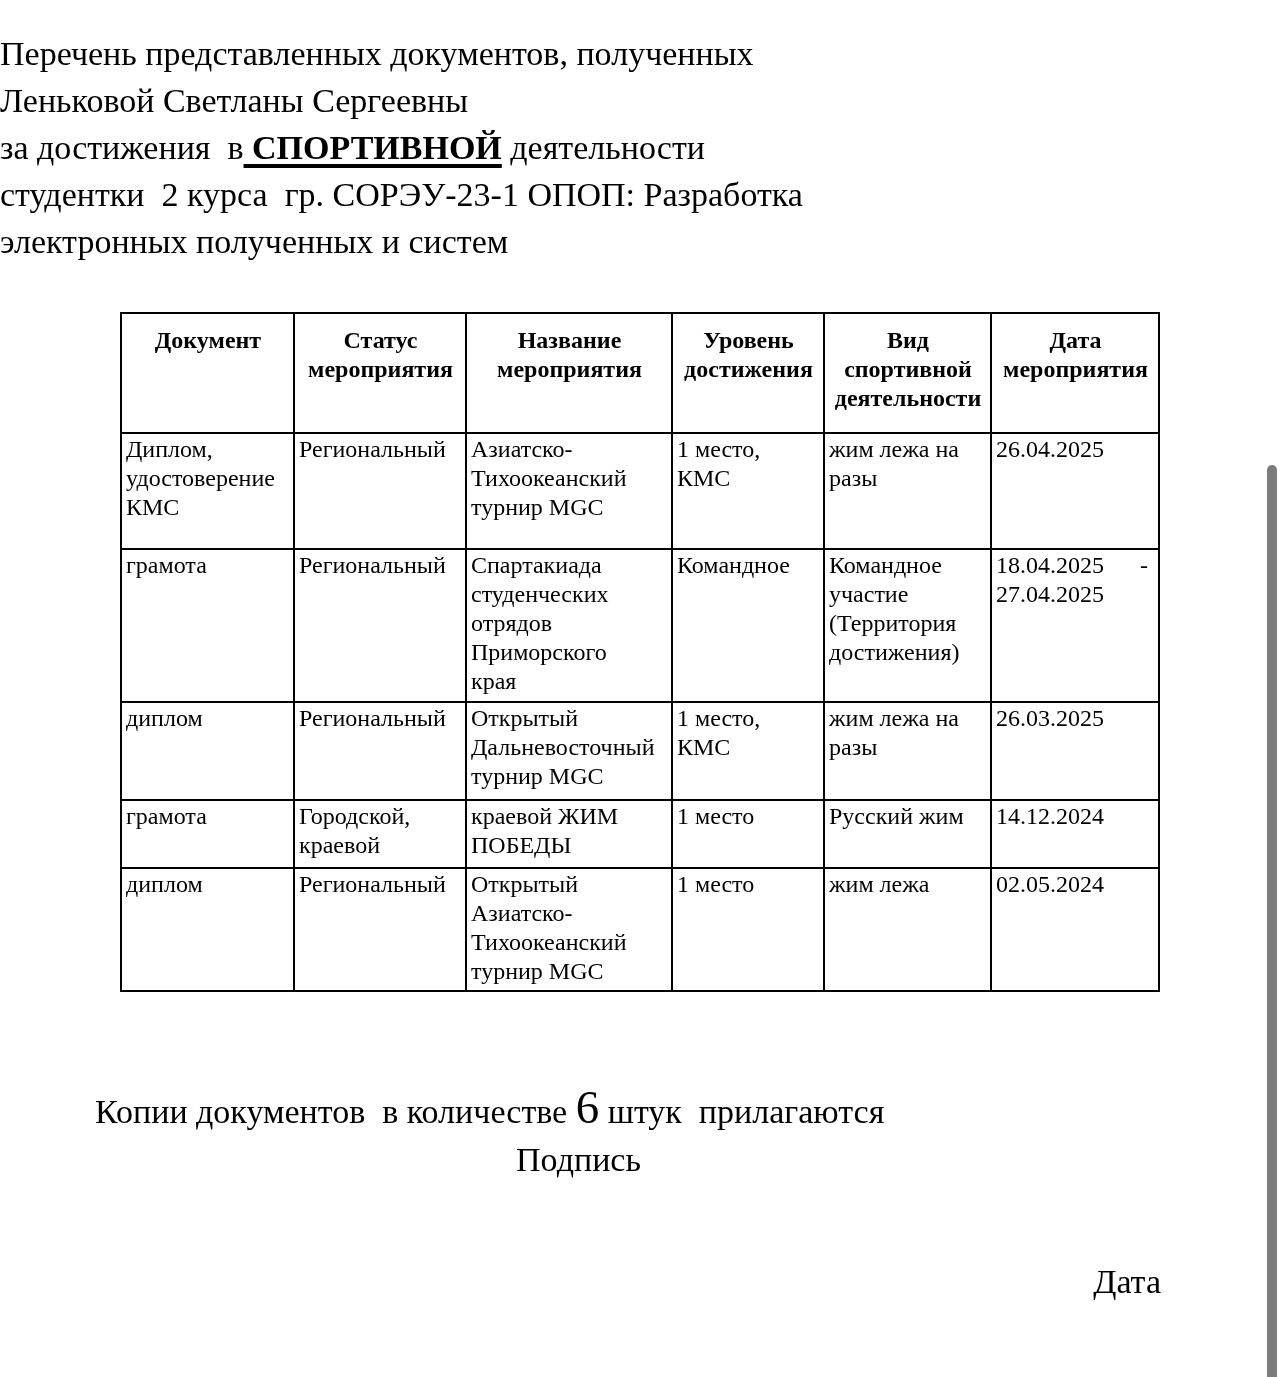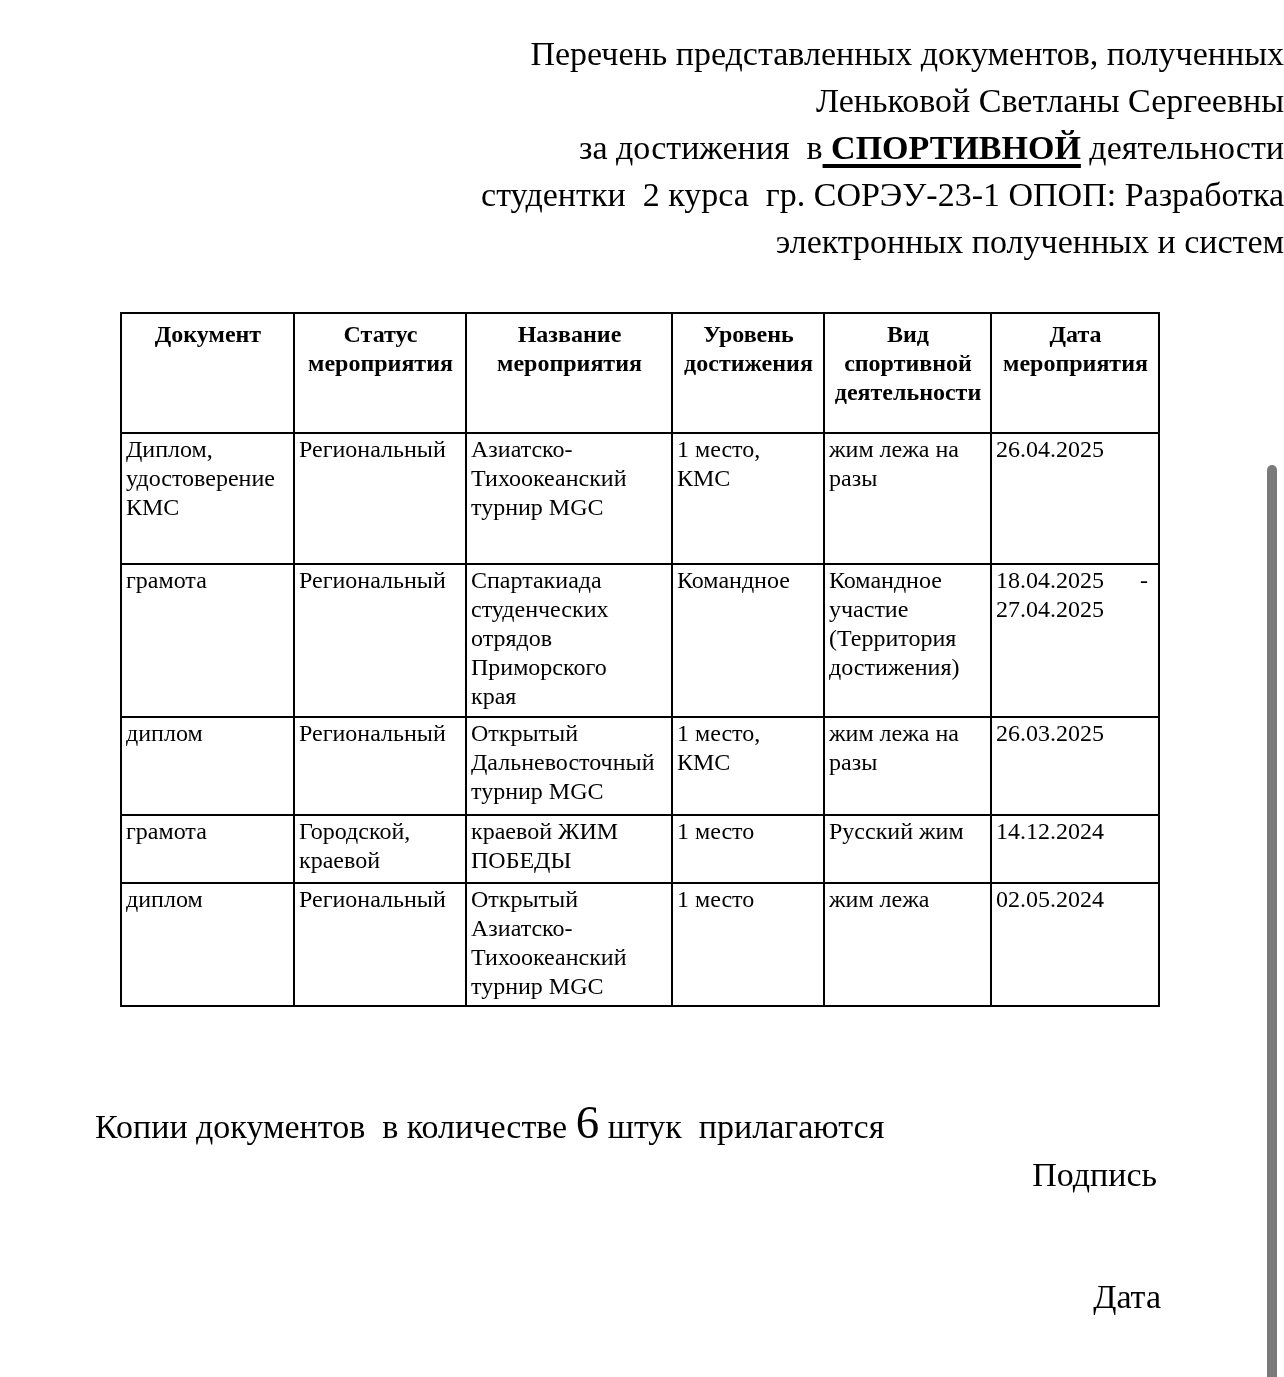--- a/index.html
+++ b/index.html
@@ -11,21 +11,21 @@
     height: 1377px;
     background: #ffffff;
     color: #000000;
     font-family: "Liberation Serif", "DejaVu Serif", serif;
     overflow: hidden;
     position: relative;
   }
   
   .doc-title {
     margin-top: 30px;
-    text-align: right;
+    text-align: left;
     font-size: 34px;
     line-height: 47px;
     font-weight: normal;
   }
   .title-line { white-space: pre-wrap; }
   .title-emph {
     font-weight: bold;
     text-decoration: underline;
     text-decoration-thickness: 3.5px;
     text-underline-offset: 5px;
@@ -45,48 +45,48 @@
     border: 2px solid #000000;
     vertical-align: top;
     padding: 1px 3px 4px 4px;
     white-space: pre-wrap;
     overflow: hidden;
     font-weight: normal;
   }
   table.doc-table th {
     font-weight: bold;
     text-align: center;
-    padding-top: 6px;
+    padding-top: 12px;
   }
   col.c1 { width: 173px; }
   col.c2 { width: 172px; }
   col.c3 { width: 206px; }
   col.c4 { width: 152px; }
   col.c5 { width: 167px; }
   col.c6 { width: 168px; }
   tr.hdr   { height: 120px; }
-  tr.r1    { height: 131px; }
+  tr.r1    { height: 116px; }
   tr.r2    { height: 153px; }
   tr.r3    { height: 98px; }
   tr.r4    { height: 68px; }
   tr.r5    { height: 122px; }
   
   .copies-line {
     margin-top: 98px;
     margin-left: 95px;
     font-size: 34px;
     white-space: pre-wrap;
   }
   .copies-count {
     font-size: 47px;
     line-height: 34px;
   }
   .signature-line {
     margin-top: 10px;
-    text-align: right;
+    text-align: center;
     padding-right: 127px;
     font-size: 34px;
   }
   .date-line {
     margin-top: 84px;
     text-align: right;
     padding-right: 123px;
     font-size: 34px;
   }
   

